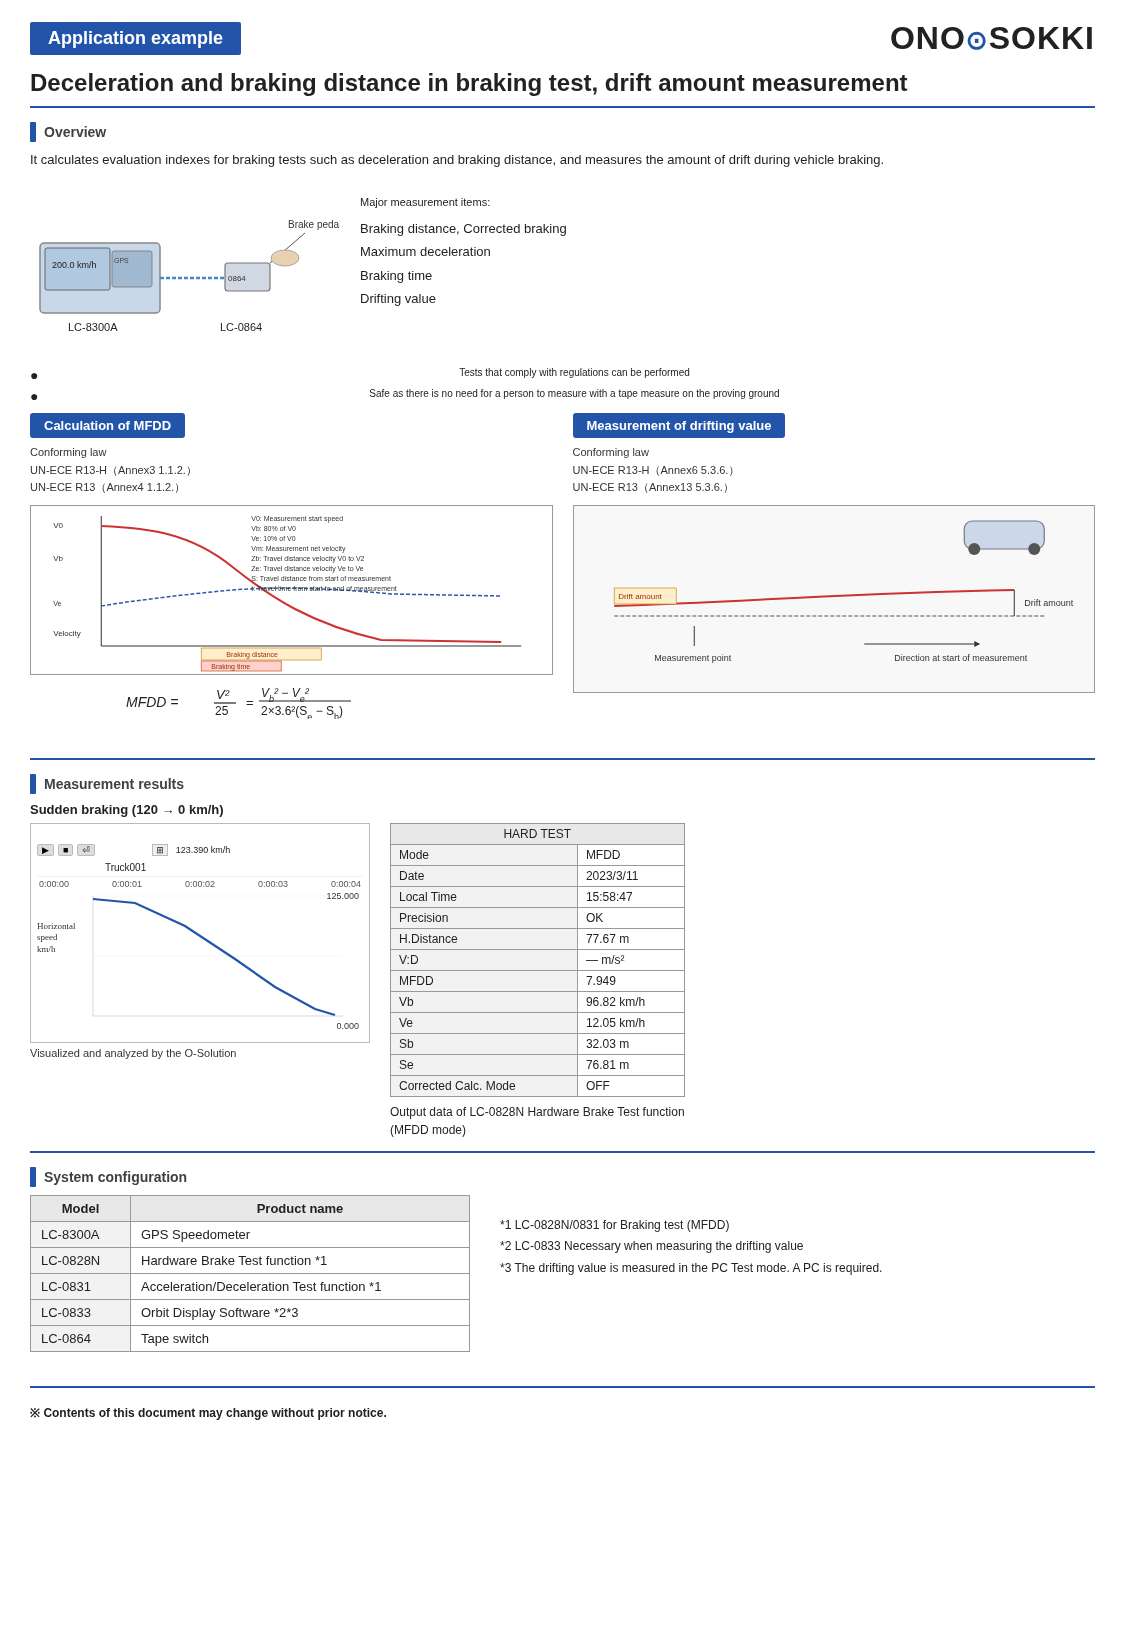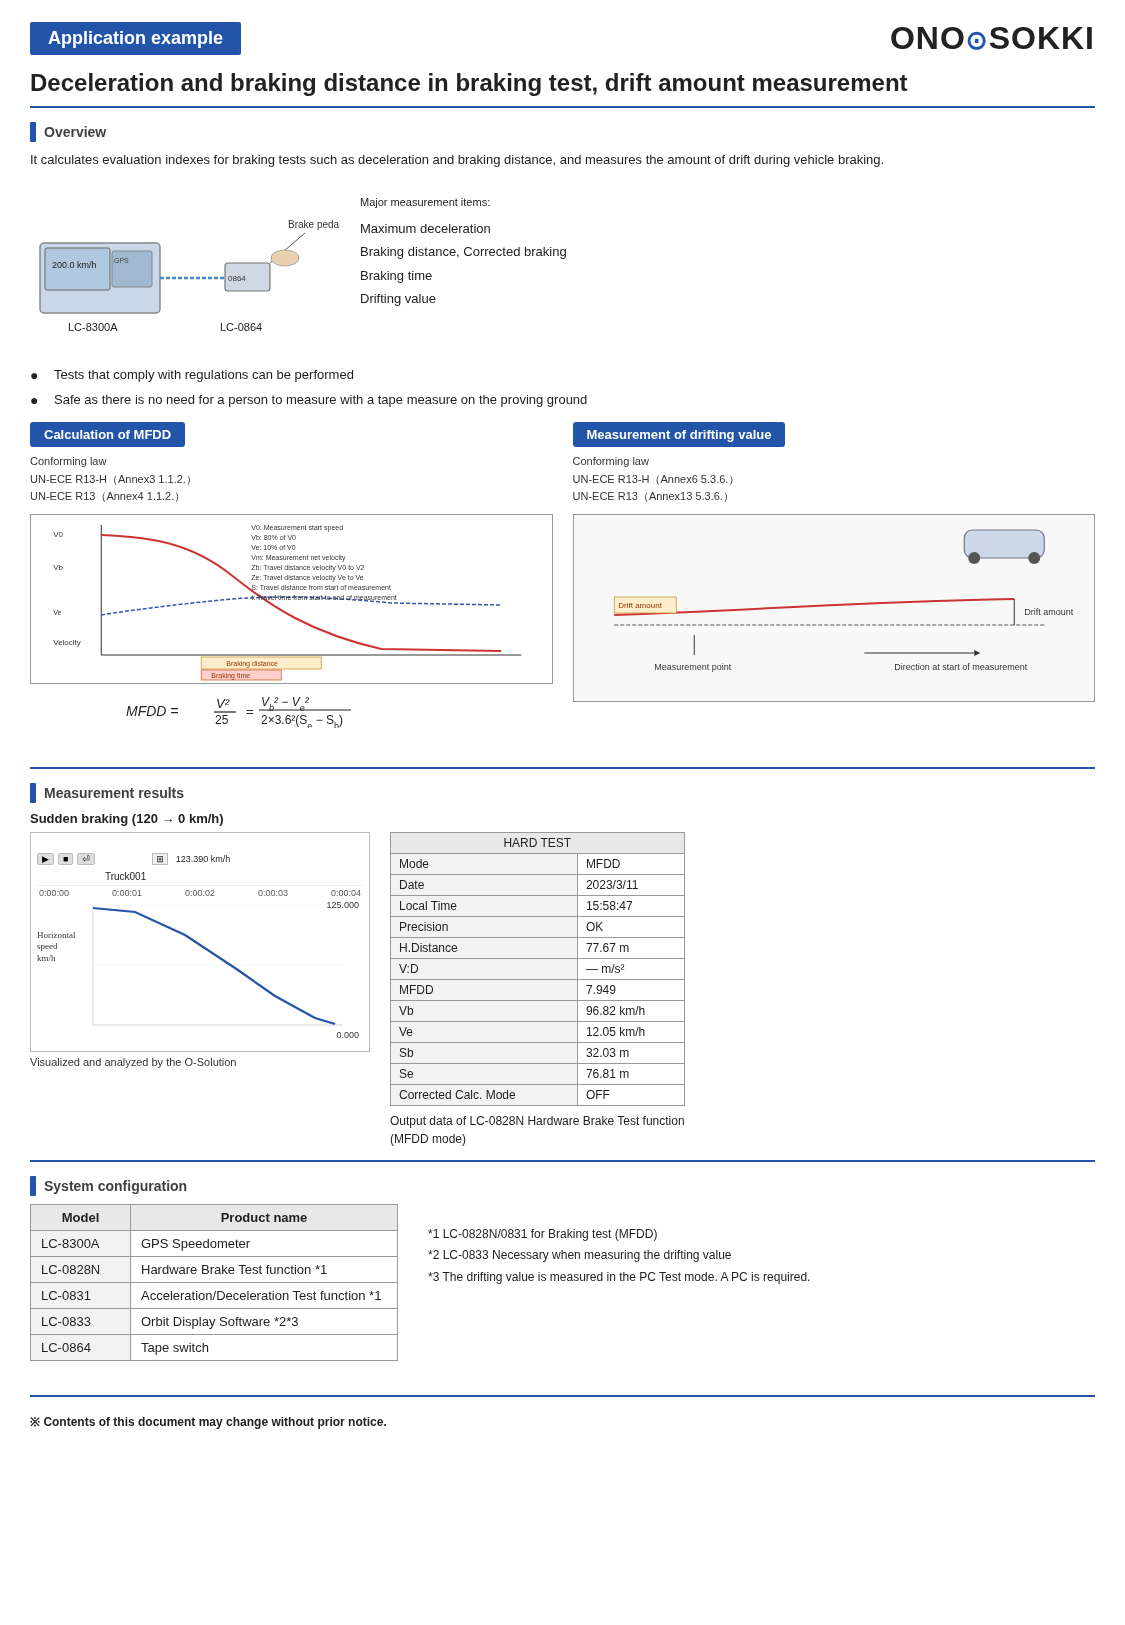--- a/index.html
+++ b/index.html
@@ -81,22 +81,23 @@
       padding-top: 10px;
     }
     .bullet-circle-list {
       margin: 8px 0 12px 0;
     }
     .bullet-circle-list li {
       list-style: none;
       margin-bottom: 6px;
       padding-left: 24px;
       position: relative;
-      font-size: 13px;
+      font-size: 10px;
       line-height: 1.5;
+      text-align: center;
     }
     .bullet-circle-list li::before {
       content: '●';
       position: absolute;
       left: 0;
       color: #222;
       font-size: 14px;
     }
     .calc-row {
       display: flex;
@@ -221,21 +222,21 @@
       font-weight: normal;
       min-width: 110px;
     }
     .output-caption {
       font-size: 12px;
       margin-top: 6px;
       line-height: 1.5;
     }
     .system-config-table {
       border-collapse: collapse;
-      width: 368px;
+      width: 440px;
       font-size: 13px;
       margin-bottom: 14px;
     }
     .system-config-table th, .system-config-table td {
       border: 1px solid #999;
       padding: 5px 10px;
     }
     .system-config-table th {
       background: #e8e8e8;
       font-weight: bold;
@@ -300,22 +301,22 @@
 
       <ellipse cx="255" cy="75" rx="14" ry="8" fill="#e8d0b0" stroke="#999" stroke-width="0.8"></ellipse>
 
       <text x="38" y="148" font-size="11" fill="#222">LC-8300A</text>
       <text x="190" y="148" font-size="11" fill="#222">LC-0864</text>
     </svg>
   </div>
 
   <div class="measurement-items">
     <div style="font-size:11px; margin-bottom:4px;">Major measurement items:</div>
+    <div style="line-height:1.8;">Braking distance, Corrected braking</div>
     <div style="line-height:1.8;">Maximum deceleration</div>
-    <div style="line-height:1.8;">Braking distance, Corrected braking</div>
     <div style="line-height:1.8;">Braking time</div>
     <div style="line-height:1.8;">Drifting value</div>
   </div>
 </div>
 
 <ul class="bullet-circle-list">
   <li>Tests that comply with regulations can be performed</li>
   <li>Safe as there is no need for a person to measure with a tape measure on the proving ground</li>
 </ul>
 

